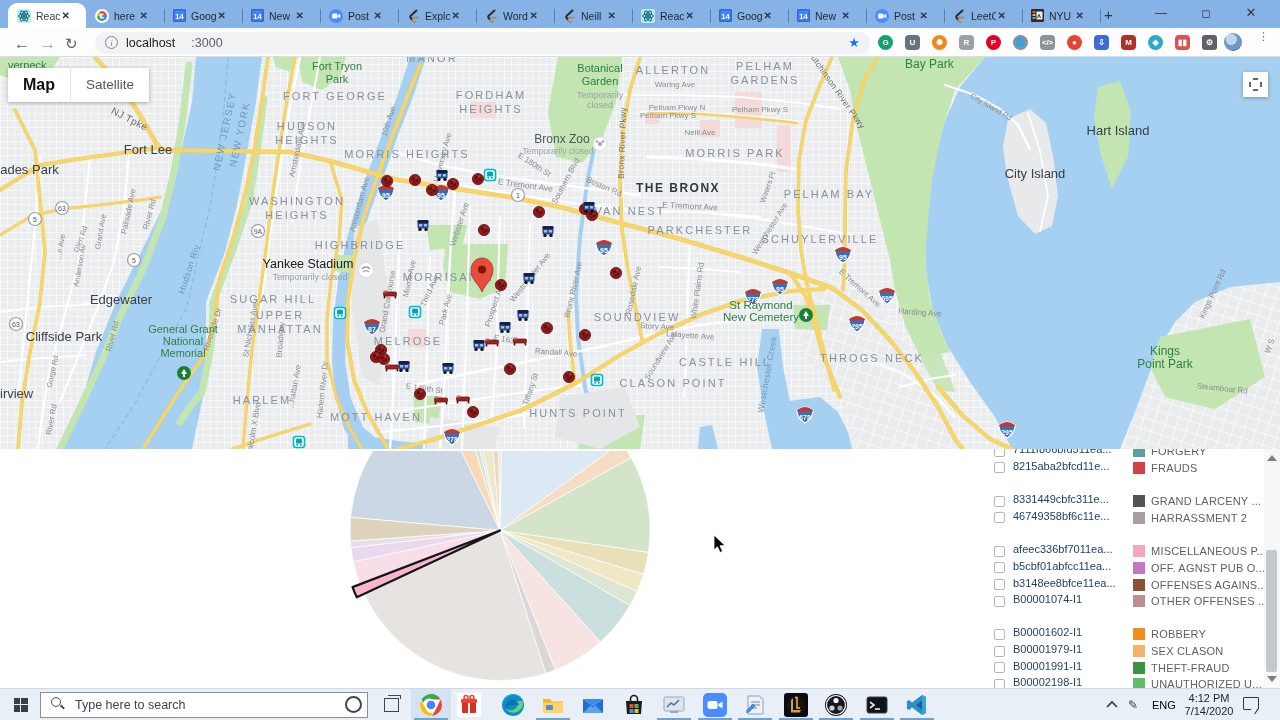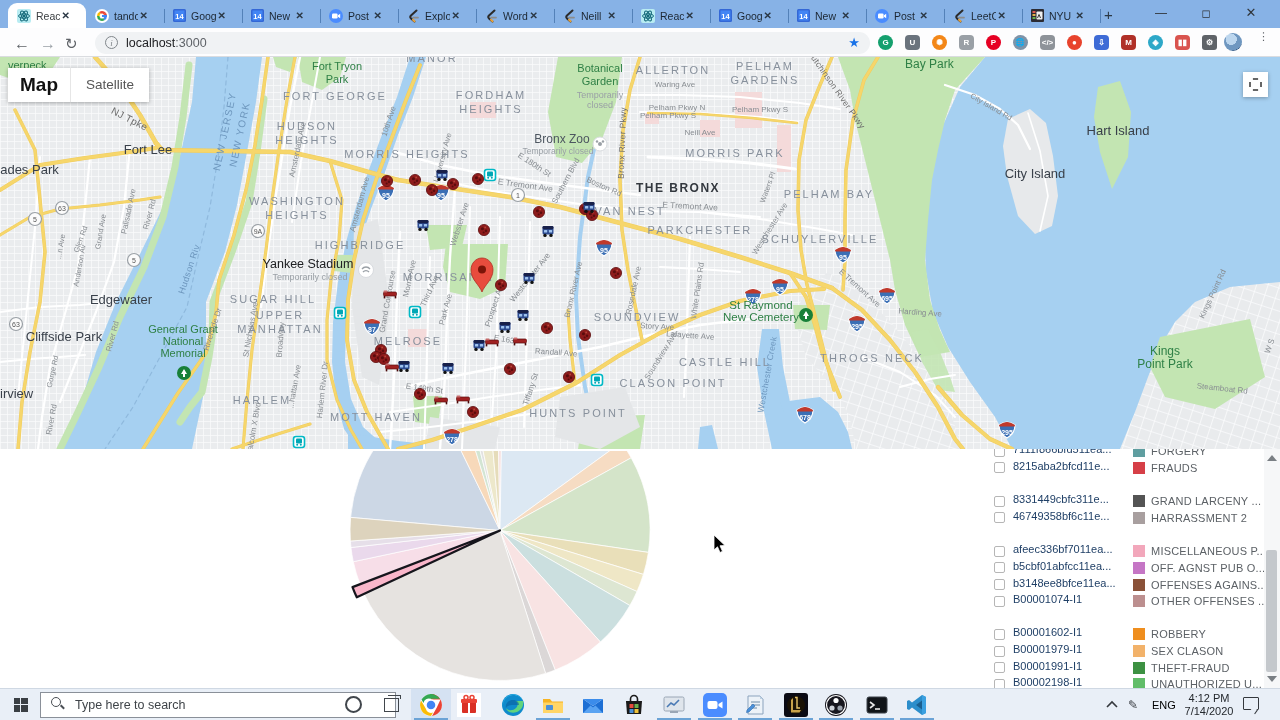--- a/index.html
+++ b/index.html
@@ -11,49 +11,49 @@
 .tab.active { background:#fff; border-radius:9px 9px 0 0; top:3px; height:25px; }
 .tab.active .ttl { color:#3c4043; }
 .tab:not(.active)::after { content:""; position:absolute; right:-1px; top:6px; height:14px; width:1px; background:#5381b8; }
 #newtab { position:absolute; left:1104px; top:6px; font-size:15px; color:#2a3744; }
 .winbtn { position:absolute; top:1px; width:30px; height:25px; text-align:center; color:#30353a; font-size:12px; line-height:24px; }
 #toolbar { position:absolute; left:0; top:28px; width:1280px; height:29px; background:#fdfdfe; border-bottom:1px solid #dadce0; }
 .navic { position:absolute; top:35px; font-size:15px; color:#5f6368; }
 #omni { position:absolute; left:95px; top:32px; width:775px; height:22px; background:#f0f2f4; border-radius:11px; }
 #omni .info { position:absolute; left:10px; top:3.5px; width:13px; height:13px; border:1.2px solid #80868b; border-radius:50%; color:#80868b; font-size:9px; text-align:center; line-height:13px; font-style:italic; font-family:"Liberation Serif",serif; }
 #omni .url { position:absolute; left:31px; top:4px; font-size:12.5px; color:#202124; }
-#omni .url span { color:#5f6368; }
+#omni .url span { color:#5f6368;padding-left:16px; }
 #omni .star { position:absolute; right:10px; top:3px; font-size:13px; color:#1a73e8; }
 .ext { position:absolute; top:35px; width:15px; height:15px; color:#fff; font-size:8px; text-align:center; line-height:15px; font-weight:bold; overflow:hidden; }
 #avatar { position:absolute; left:1224px; top:33px; width:18px; height:18px; border-radius:50%; background:radial-gradient(circle at 40% 35%, #bcd6ee 0 35%, #6f97c0 36% 70%, #3a5f8a 71%); }
 #menu3 { position:absolute; left:1258px; top:33px; color:#5f6368; font-size:11px; letter-spacing:0; line-height:6px; width:4px; }
 
 #map { position:absolute; left:0; top:57px; width:1280px; height:392px; overflow:hidden; background:#eef0f1; }
 #mapctl { position:absolute; left:8px; top:11px; width:141px; height:34px; background:#fff; box-shadow:0 1px 4px rgba(0,0,0,0.3); display:flex; z-index:5; }
-#mapctl .m1 { width:62px; text-align:center; line-height:34px; font-size:19px; font-weight:bold; color:#111; }
+#mapctl .m1 { width:62px; text-align:center; line-height:34px; font-size:16px; font-weight:bold; color:#111; }
 #mapctl .m2 { width:79px; text-align:center; line-height:34px; font-size:13.5px; color:#565656; border-left:1px solid #e6e6e6; }
 #fullscr { position:absolute; left:1243px; top:15px; width:25px; height:25px; background:#fff; box-shadow:0 1px 4px rgba(0,0,0,0.3); z-index:5; }
 #fullscr::before { content:""; position:absolute; inset:6px; border:2px solid #666; clip-path:polygon(0 0,30% 0,30% 30%,0 30%, 0 70%,30% 70%,30% 100%,0 100%, 70% 100%,70% 70%,100% 70%,100% 100%, 100% 30%,70% 30%,70% 0,100% 0); }
 
 #panel { position:absolute; left:0; top:449px; width:1280px; height:239px; background:#fff; overflow:hidden; }
 #pie { position:absolute; left:0; top:2px; width:1280px; height:235px; }
 .lrow { position:absolute; left:994px; height:16px; font-size:11px; white-space:nowrap; }
 .cb { display:inline-block; width:11px; height:11px; border:1px solid #b6b6b6; border-radius:2px; background:#fff; vertical-align:-1.5px; }
 .idt { color:#1f3f66; margin-left:8px; display:inline-block; width:115px; overflow:hidden; }
 .sw { display:inline-block; width:12px; height:12px; vertical-align:-2px; margin-left:2px; }
 .ct { color:#5c6166; margin-left:6px; letter-spacing:0.2px;margin-top:32px; }
 #sbar { position:absolute; left:1264px; top:0; width:16px; height:239px; background:#f6f7f8; }
 #sbar .th { position:absolute; left:2px; top:101px; width:11px; height:122px; background:#c4c8cc; border-radius:2px; }
 #sbar .ar { position:absolute; left:3px; width:0; height:0; border-left:5px solid transparent; border-right:5px solid transparent; }
 #cursor { position:absolute; left:713px; top:86px; }
 
 #taskbar { position:absolute; left:0; top:688px; width:1280px; height:32px; background:#e9eff7; border-top:1px solid #cfd8e3; }
 #winlogo { position:absolute; left:14px; top:9px; width:14px; height:14px; }
 #winlogo div { position:absolute; width:6.4px; height:6.4px; background:#3a3f44; }
-#tsearch { position:absolute; left:40px; top:3px; width:356px; height:26px; background:#fff; border:1px solid #8a9099; font-size:12.5px; color:#3f4449; line-height:25px; padding-left:34px; }
+#tsearch { position:absolute; left:40px; top:3px; width:328px; height:26px; background:#fff; border:1px solid #8a9099; font-size:12.5px; color:#3f4449; line-height:25px; padding-left:34px; }
 #tsearch .mag { position:absolute; left:10px; top:4px; width:10px; height:10px; border:1.6px solid #4a4f55; border-radius:50%; }
 #tsearch .mag::after { content:""; position:absolute; left:8px; top:8px; width:5px; height:1.8px; background:#4a4f55; transform:rotate(45deg); }
 .tbi { position:absolute; top:4px; width:24px; height:24px; }
 .tbtile { position:absolute; top:0; width:40px; height:31px; background:#d5e2f2; }
 .tbline { position:absolute; top:29px; width:34px; height:2.5px; background:#6ba3d6; }
 #cortana { position:absolute; left:345px; top:7px; width:17px; height:17px; border:2px solid #41464c; border-radius:50%; }
 #taskview { position:absolute; left:384px; top:9px; width:15px; height:14px; border:1.6px solid #41464c; }
 #taskview::after { content:""; position:absolute; left:3px; top:-4px; width:12px; height:3px; border-top:1.6px solid #41464c; border-right:1.6px solid #41464c; }
 #clock { position:absolute; left:1184px; top:3px; width:50px; text-align:center; font-size:11px; color:#24282d; line-height:13px; }
 #eng { position:absolute; left:1152px; top:10px; font-size:11px; }
@@ -86,21 +86,21 @@
             <path d="M0,-5 A5,5 0 0 1 3.8,-3.2 L1.9,-1.6 A2.6,2.6 0 0 0 0,-2.4 Z" fill="#ea4335"></path>
             <path d="M3.8,-3.2 A5,5 0 0 1 5,0 L0,0 L1.9,-1.6 Z" fill="#ea4335"></path>
             <path d="M5,0 A5,5 0 0 1 2.5,4.33 L1.25,2.16 A2.5,2.5 0 0 0 2.5,0 Z" fill="#4285f4"></path>
             <path d="M2.5,4.33 A5,5 0 0 1 -2.5,4.33 L-1.25,2.16 A2.5,2.5 0 0 0 1.25,2.16 Z" fill="#34a853"></path>
             <path d="M-2.5,4.33 A5,5 0 0 1 -5,0 L-2.5,0 A2.5,2.5 0 0 0 -1.25,2.16 Z" fill="#34a853"></path>
             <path d="M-5,0 A5,5 0 0 1 -2.5,-4.33 L-1.25,-2.16 A2.5,2.5 0 0 0 -2.5,0 Z" fill="#fbbc05"></path>
             <path d="M-2.5,-4.33 A5,5 0 0 1 0,-5 L0,-2.5 A2.5,2.5 0 0 0 -1.25,-2.16 Z" fill="#ea4335"></path>
             <rect x="0" y="-1" width="5" height="2" fill="#4285f4"></rect>
           </g>
         </svg>
-        <span class="ttl">tando</span>
+        <span class="ttl">here</span>
         <span class="tx">✕</span>
       </div>
 <div class="tab " style="left:164px"> 
         <svg width="13" height="13" viewBox="0 0 13 13">
           <rect width="13" height="13" rx="1.5" fill="#3367d6"></rect>
           <rect x="1.5" y="1.5" width="10" height="10" fill="#4285f4"></rect>
           <text x="6.5" y="9.6" font-size="7.5" font-weight="bold" text-anchor="middle" fill="#fff" font-family="Liberation Sans">14</text>
         </svg>
         <span class="ttl">Goog</span>
         <span class="tx">✕</span>

